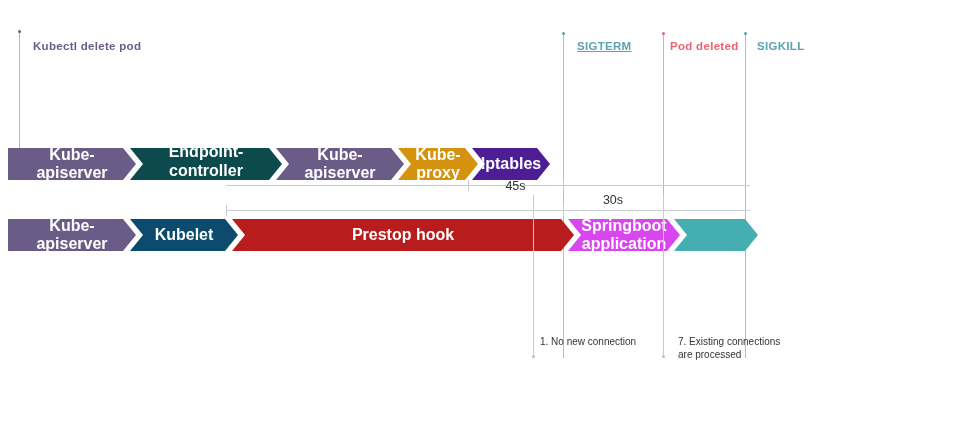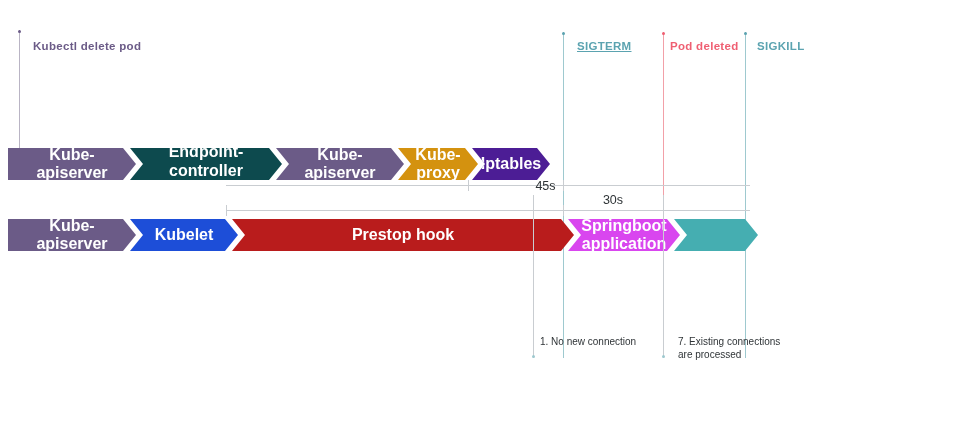--- a/index.html
+++ b/index.html
@@ -105,40 +105,40 @@
         <span class="lbl">Kube-proxy</span>
       </div>
       <div class="arrow chev-notch" style="left: 472px; width: 78px; background: #4c1d95;">
         <span class="lbl">Iptables</span>
       </div>
     </div>
     <div class="arrow-row" style="left: 0px; top: 219px; width: 958px;">
       <div class="arrow chev" style="left: 8px; width: 128px; background: rgb(107, 91, 135);">
         <span class="lbl">Kube-apiserver</span>
       </div>
-      <div class="arrow chev-notch" style="left: 130px; width: 108px; background: #1d4ed8;">
+      <div class="arrow chev-notch" style="left: 130px; width: 108px; background: #0c4a6e;">
         <span class="lbl">Kubelet</span>
       </div>
       <div class="arrow chev-notch" style="left: 232px; width: 342px; background: #b91c1c;">
         <span class="lbl">Prestop hook</span>
       </div>
       <div class="arrow chev-notch" style="left: 568px; width: 112px; background: #d946ef;">
         <span class="lbl">Springboot
 application</span>
       </div>
       <div class="arrow chev-notch" style="left: 674px; width: 84px; background: rgb(69, 174, 177);">
         <span class="lbl"></span>
       </div>
     </div>
     <div class="span-line" style="left: 226px; top: 185px; width: 524px;"></div>
     <div class="span-line" style="left: 226px; top: 210px; width: 524px;"></div>
     <div class="span-tick" style="left: 468px; top: 180px; height: 11px;"></div>
     <div class="span-tick" style="left: 563px; top: 180px; height: 11px;"></div>
     <div class="span-line" style="left: 468px; top: 185px; width: 95px;"></div>
-    <div class="span-label" style="left: 468px; width: 95px; top: 179px; padding-left: 30px;">45s</div>
+    <div class="span-label" style="left: 468px; width: 95px; top: 179px;">45s</div>
     <div class="span-tick" style="left: 226px; top: 205px; height: 11px;"></div>
     <div class="span-tick" style="left: 563px; top: 205px; height: 11px;"></div>
     <div class="span-line" style="left: 226px; top: 210px; width: 337px;"></div>
     <div class="span-tick" style="left: 563px; top: 205px; height: 11px;"></div>
     <div class="span-tick" style="left: 663px; top: 205px; height: 11px;"></div>
     <div class="span-line" style="left: 563px; top: 210px; width: 100px;"></div>
     <div class="span-label" style="left: 563px; width: 100px; top: 193px;">30s</div>
     <div class="vline" style="left: 533px; top: 195px; height: 163px; background: rgb(201, 205, 209);">
       <div class="dot" style="top: 160px; background: rgb(158, 201, 207);"></div>
     </div>

